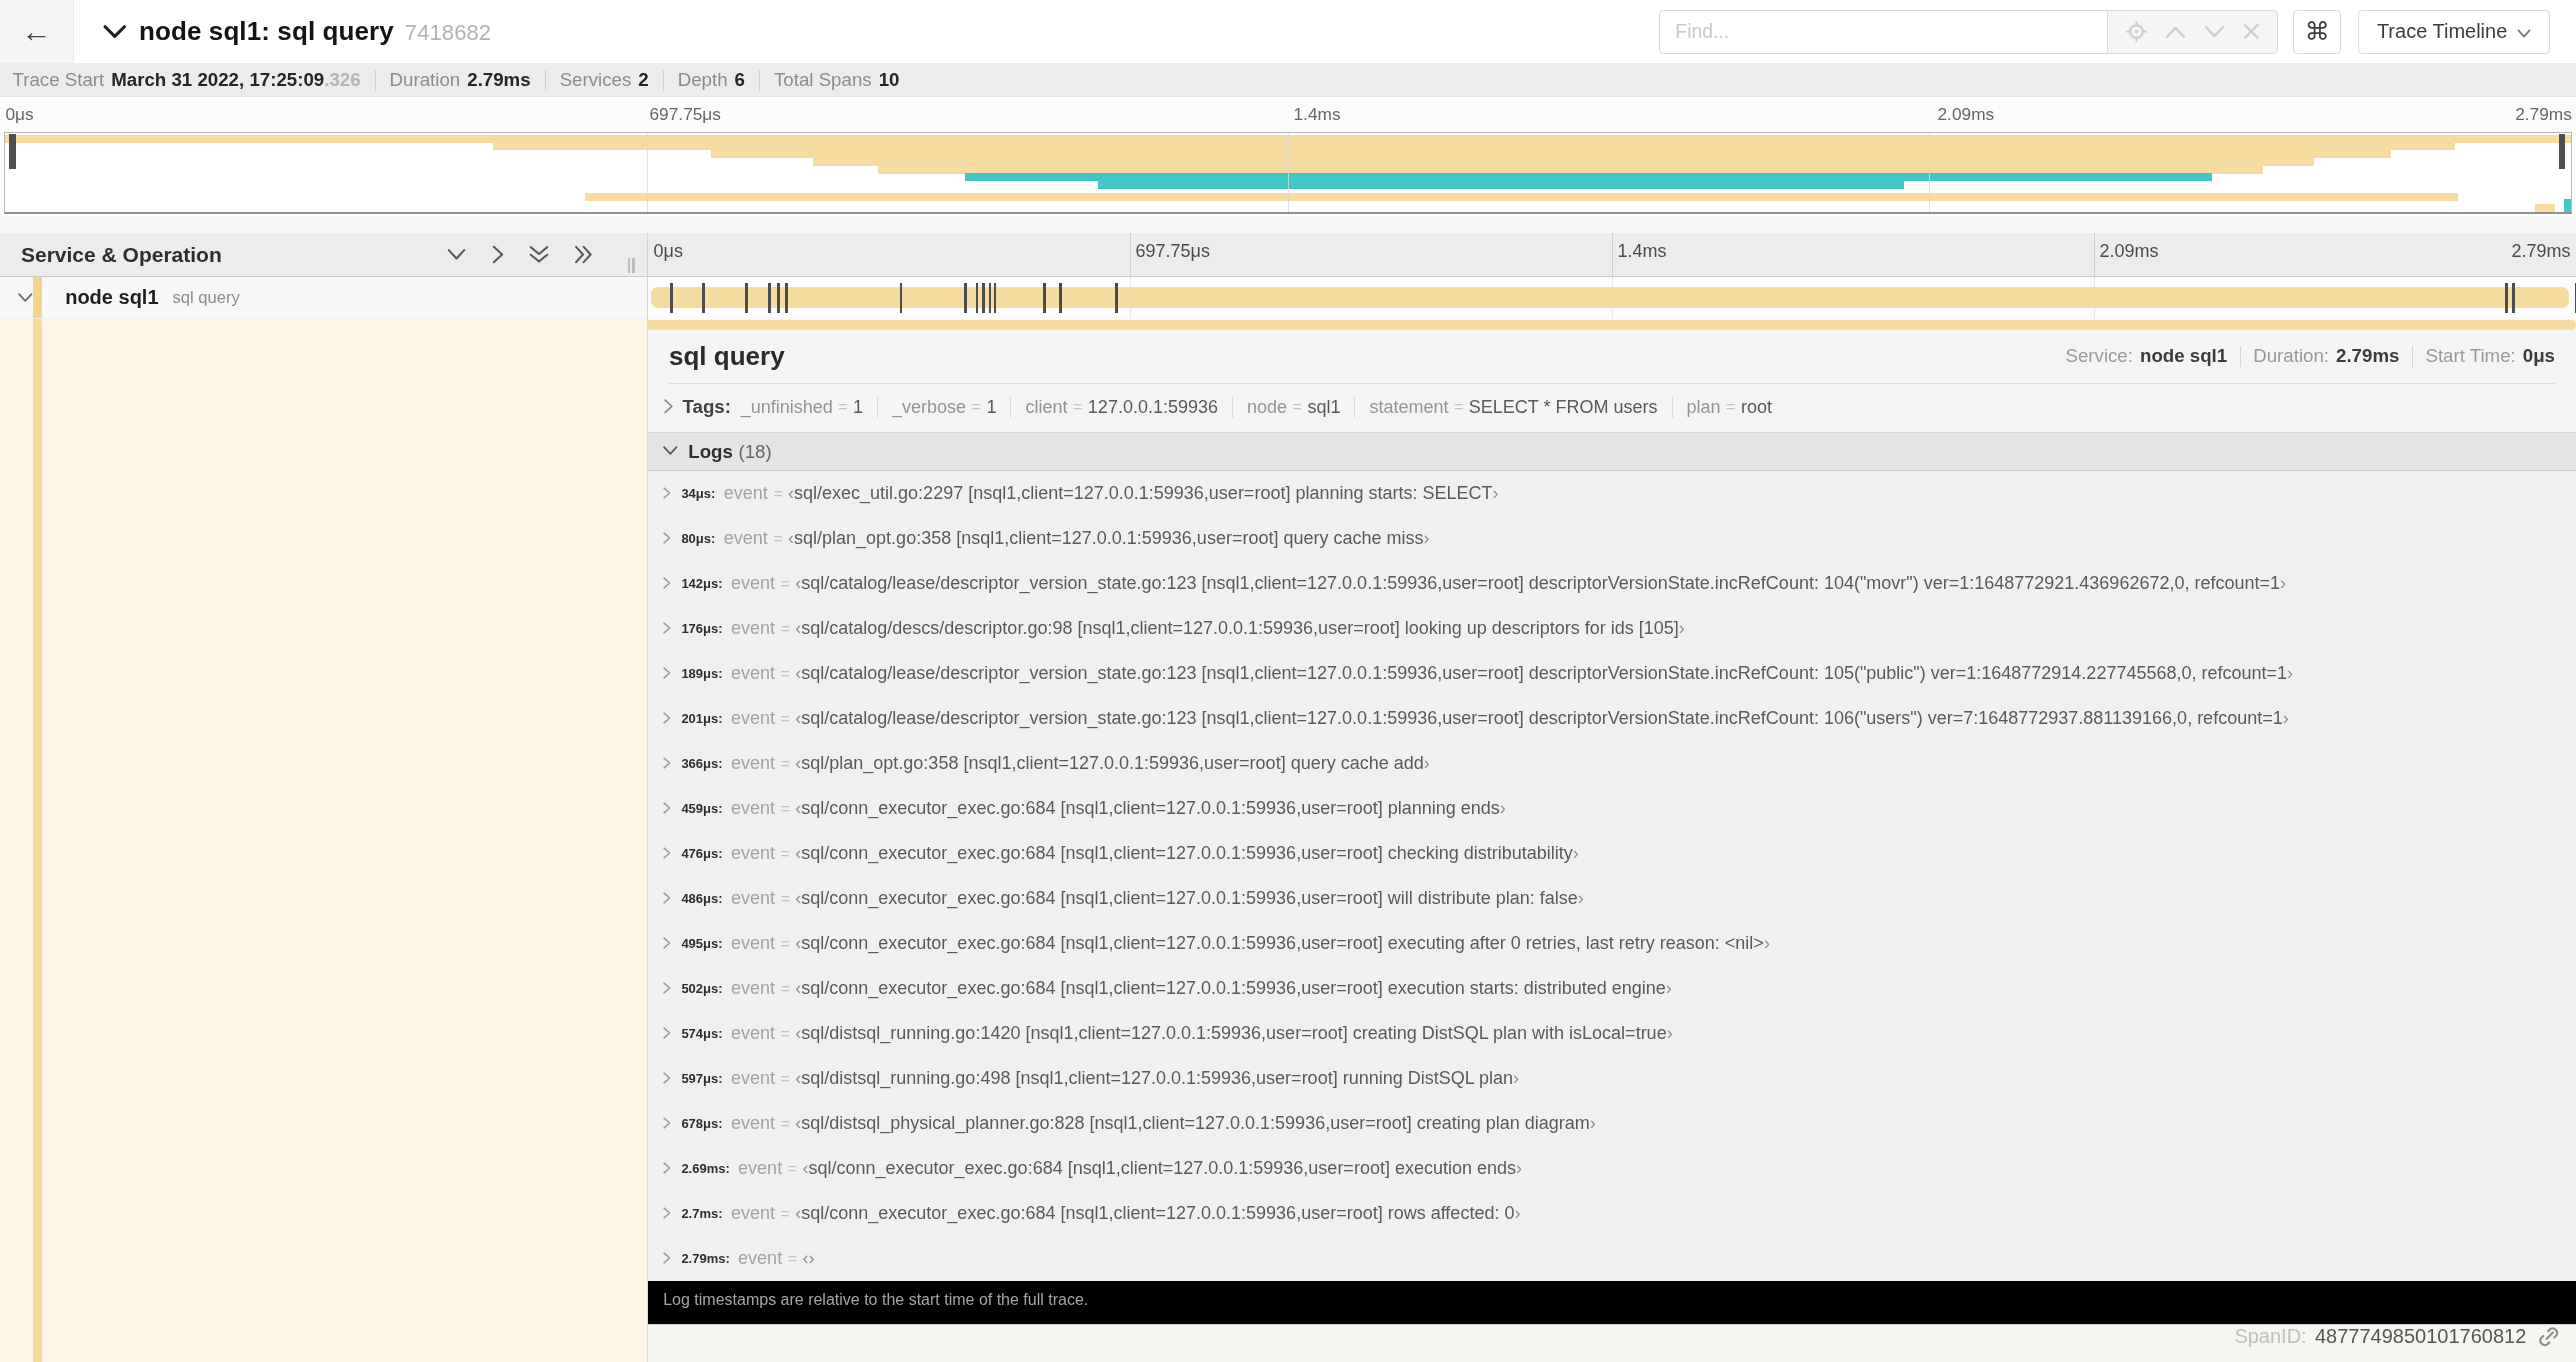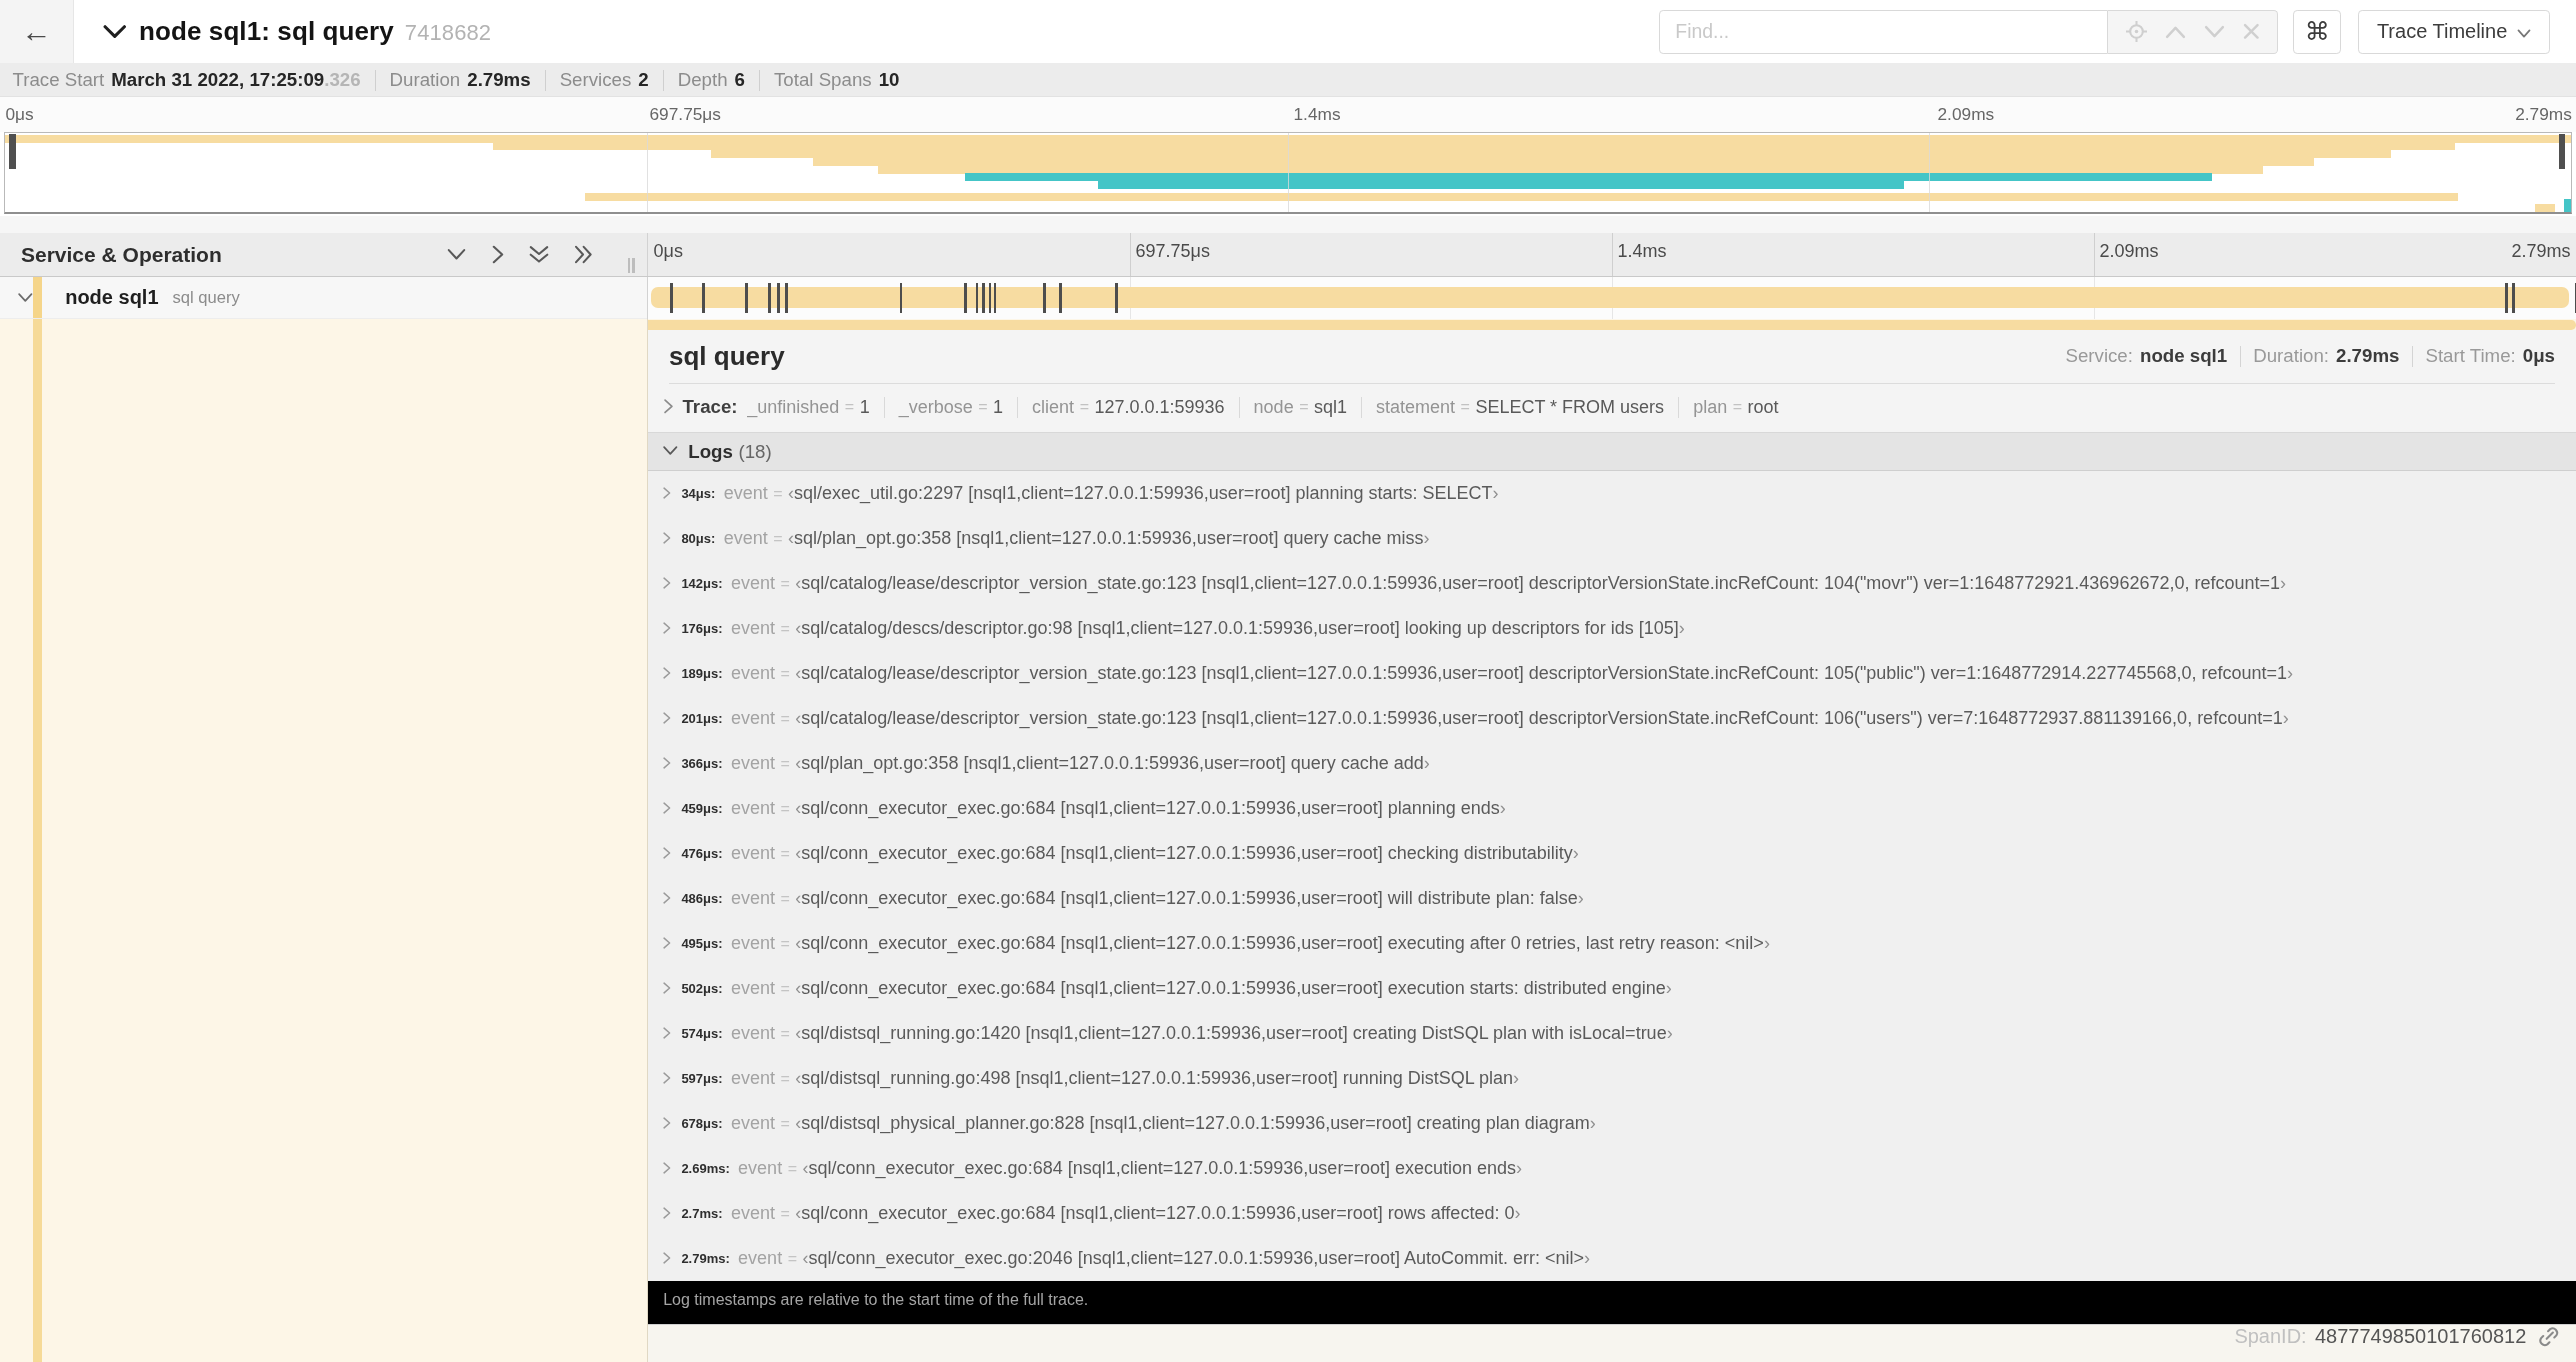--- a/index.html
+++ b/index.html
@@ -319,21 +319,21 @@
               <span class="m-sep"></span>
               <span class="m-label">Start Time:</span>
               <span class="m-value">0μs</span>
             </span>
         </div>
         <div class="dp-divider"></div>
         <div class="tags-row">
           <span><svg width="11" height="16.6" viewBox="0 0 16 24">
                 <polyline points="3,3 13,12 3,21" fill="none" stroke="#8c8c8c" stroke-width="2.5" stroke-linecap="round" stroke-linejoin="round"></polyline>
               </svg></span>
-          <span class="tags-label">Trace:</span>
+          <span class="tags-label">Tags:</span>
           <span style="display:flex;align-items:center" id="tags-items">
               <span class="tag-item">
                 <span class="tag-key">_unfinished</span>
                 <span class="tag-eq">=</span>
                 <span class="tag-val">1</span>
               </span>
               <span class="tag-sep"></span>
               <span class="tag-item">
                 <span class="tag-key">_verbose</span>
                 <span class="tag-eq">=</span>
@@ -561,21 +561,20 @@
               <span class="log-quote">›</span>
             </div>
             <div class="log-row">
               <span><svg width="9.7" height="14" viewBox="0 0 14 20">
                   <polyline points="3,3 11,10 3,17" fill="none" stroke="#9a9a9a" stroke-width="2.2" stroke-linecap="round" stroke-linejoin="round"></polyline>
                 </svg></span>
               <span class="log-time">2.79ms:</span>
               <span class="log-eventkey">event</span>
               <span class="log-eq">=</span>
               <span class="log-quote">‹</span>
-              <span class="log-text">sql/conn_executor_exec.go:2046 [nsql1,client=127.0.0.1:59936,user=root] AutoCommit. err: &lt;nil&gt;</span>
               <span class="log-quote">›</span>
             </div>
           </div>
         <div class="logs-note">Log timestamps are relative to the start time of the full trace.</div>
       </div>
       <div class="spanid-row">
         <span class="spanid-label">SpanID:</span>
         <span class="spanid-value">4877749850101760812</span>
         <span class="spanid-link">
           <svg width="23.5" height="23.5" viewBox="0 0 34 34">

